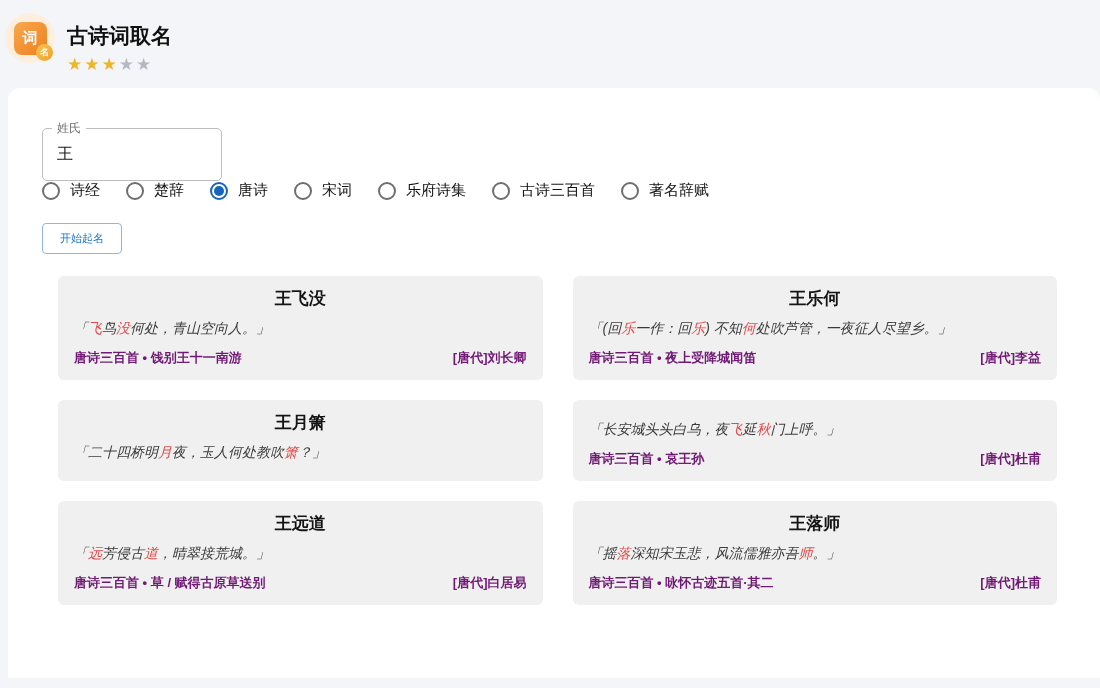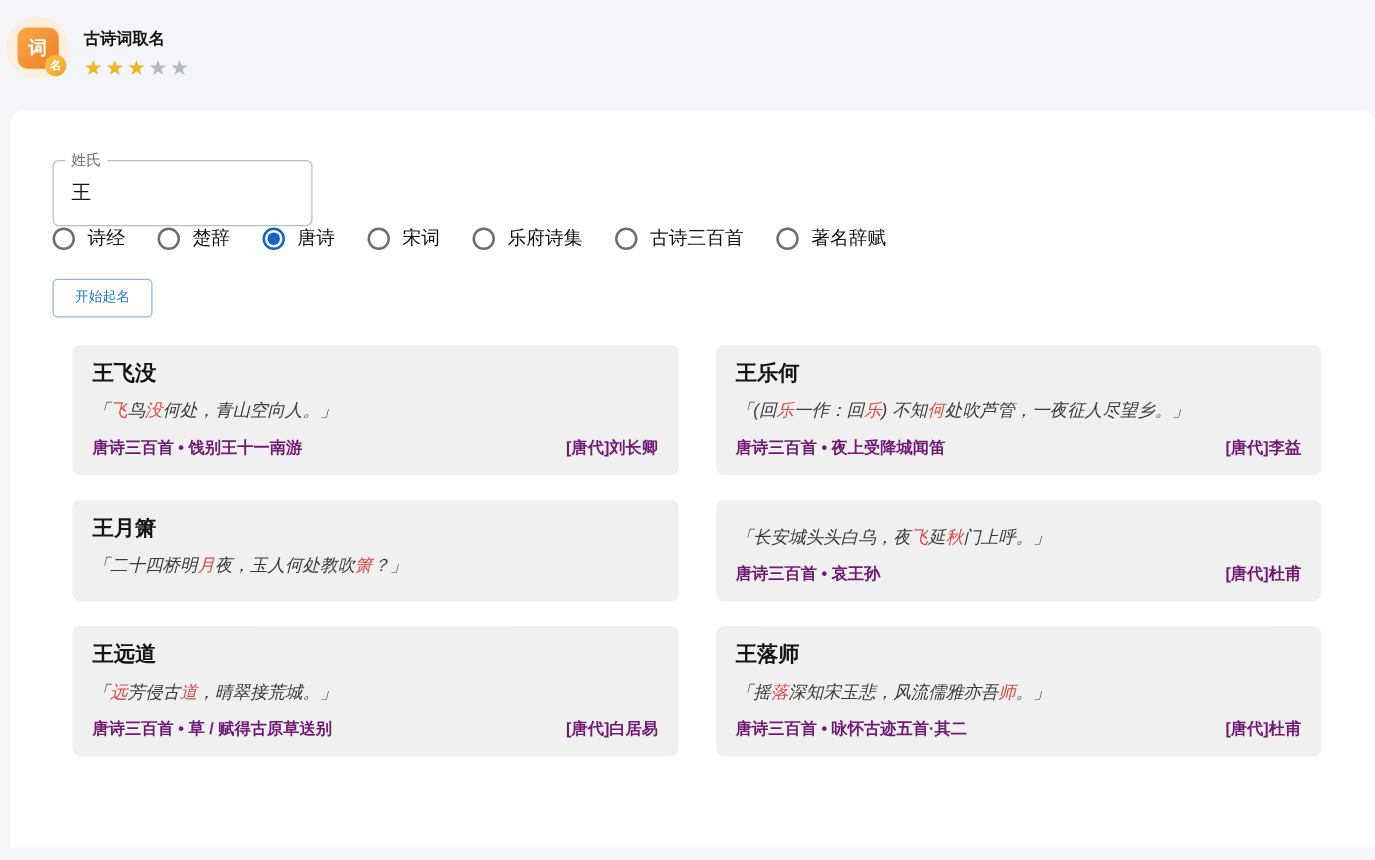--- a/index.html
+++ b/index.html
@@ -23,31 +23,31 @@
     display:flex; align-items:center; justify-content:center;
   }
   .logo-badge {
     position:absolute; right:2px; bottom:2px;
     width:17px; height:17px; border-radius:50%;
     background:linear-gradient(135deg,#f7c54f,#eda22a);
     color:#fff; font-size:9px; font-weight:bold;
     display:flex; align-items:center; justify-content:center;
   }
   .header-text { margin-left:12px; padding-top:9px; }
-  .app-title { font-size:13px; font-weight:bold; color:#111; }
+  .app-title { font-size:21px; font-weight:bold; color:#111;text-align:center; }
   .stars { margin-top:6px; font-size:17px; letter-spacing:2px; line-height:1; }
   .star-filled { color:#f0b429; }
   .star-empty  { color:#b4b9c1; }
   
   .panel {
     margin-left:8px; background:#fff; border-radius:12px 12px 0 0;
     height:590px; padding:40px 0 0 34px; position:relative;
   }
   
-  .field { position:relative; width:208px; height:53px;
+  .field { position:relative; width:180px; height:53px;
     border:1px solid #bdbdbd; border-radius:5px; background:#fff; }
   .field-label {
     position:absolute; top:-9px; left:9px; background:#fff;
     padding:0 5px; font-size:12px; color:#6f6f6f; line-height:1.4;
   }
   .field input {
     width:100%; height:100%; border:none; outline:none; background:transparent;
     font-size:16px; color:#141414; padding:0 14px;
     font-family:inherit;
   }
@@ -70,21 +70,21 @@
     font-family:inherit; line-height:1;
   }
   
   .results-grid {
     margin:22px 43px 0 16px;
     display:grid; grid-template-columns:1fr 1fr; gap:20px 30px;
   }
   .card {
     background:#f0f0f0; border-radius:6px; padding:11px 16px 13px; cursor:pointer;
   }
-  .card-name { text-align:left; font-size:17px; font-weight:bold; color:#141414; }
+  .card-name { text-align:center; font-size:17px; font-weight:bold; color:#141414; }
   .card-quote { margin-top:9px; font-size:14px; color:#3b3b3b; line-height:1.35;font-style:italic; }
   .card-quote .hl { color:#dd4b4b; }
   .card-foot { margin-top:11px; display:flex; justify-content:space-between; align-items:baseline; }
   .card-source, .card-author { font-size:13px; font-weight:bold; color:#701a75; }
 </style>
 </head>
 <body>
 
 <header class="app-header">
   <div class="logo-circle">

